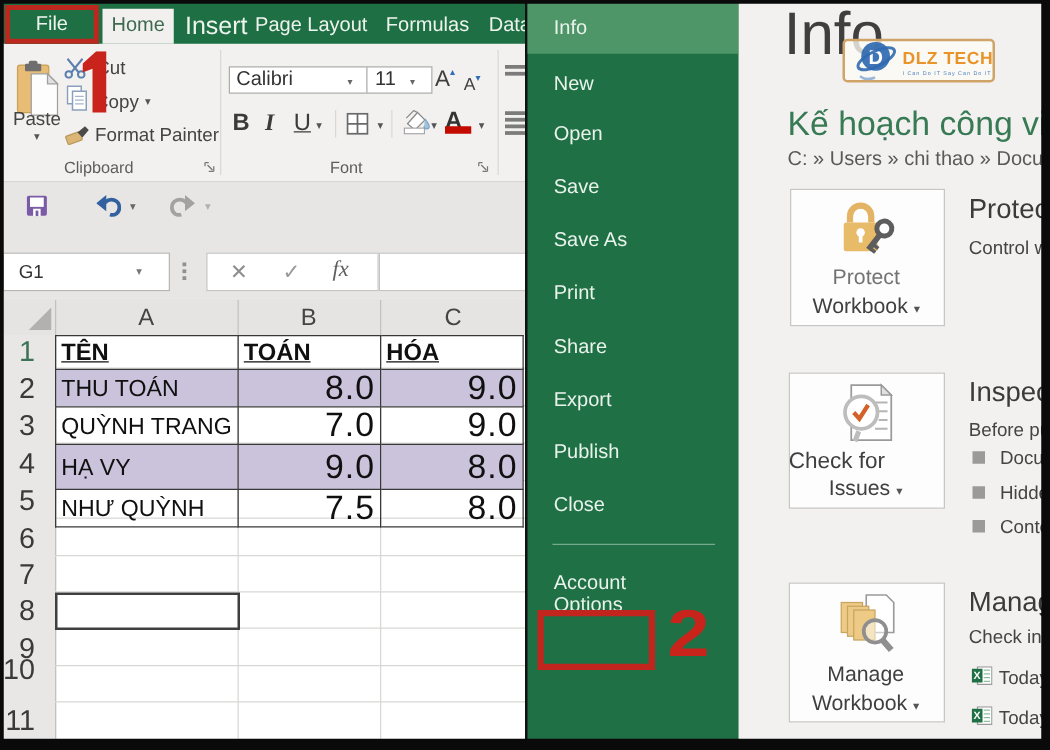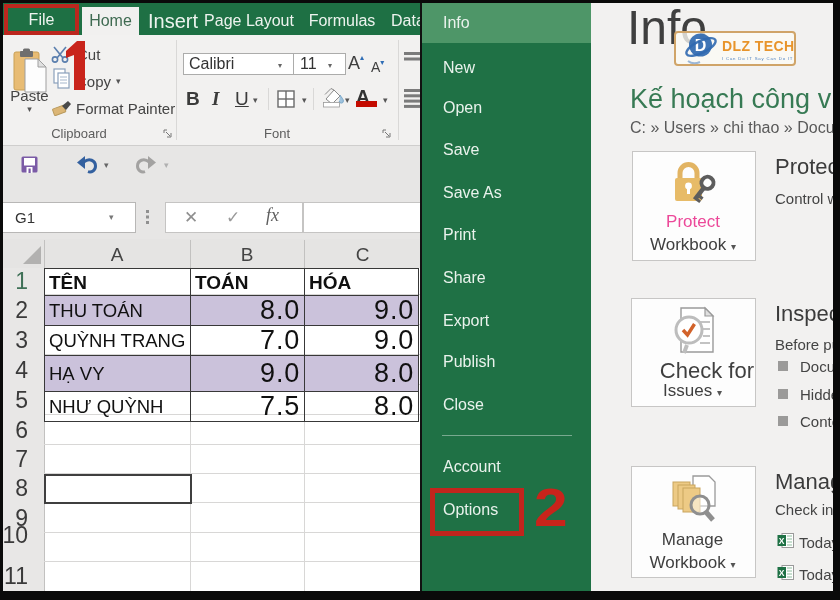--- a/index.html
+++ b/index.html
@@ -4,21 +4,21 @@
 <style>
   html,body{margin:0;padding:0;}
   #stage{position:relative;width:840px;height:600px;overflow:hidden;background:#fff;
     font-family:"Liberation Sans",sans-serif;}
   .abs{position:absolute;}
   .rn{left:0;width:28px;text-align:right;color:#3a3a3a;font-size:23px;}
   .gh{left:44px;width:377px;height:1px;background:#d8d7d6;}
   #tbl td{border:1px solid #383838;padding:0;color:#101010;font-size:18.5px;line-height:25px;vertical-align:middle;overflow:hidden;white-space:nowrap;}
   #tbl td.cn{padding-left:4px;text-align:left;}
   #tbl td.cv{padding-right:4px;text-align:right;font-size:27px;letter-spacing:0.8px;}
-  #tbl td.b{font-weight:bold;font-size:19px;}
+  #tbl td.b{font-weight:bold;font-size:19px;text-decoration:underline;}
   #tbl tr.pu td{background:#cbc2db;}
   .sbi{left:443px;color:#e9f2ec;font-size:16px;}
   .hd{color:#3b3b3b;}
   .btn{position:absolute;background:#fdfdfd;border:1px solid #c7c6c5;text-align:center;color:#3f3f3f;font-size:16px;}
 </style>
 </head>
 <body>
 <div id="stage">
 
   <div class="abs" id="excel" style="left:0;top:0;width:421px;height:600px;background:#f2f1f0;"></div>
@@ -224,21 +224,21 @@
   <div class="abs sbi" style="top:99px;">Open</div>
   <div class="abs sbi" style="top:141px;">Save</div>
   <div class="abs sbi" style="top:184px;">Save As</div>
   <div class="abs sbi" style="top:226px;">Print</div>
   <div class="abs sbi" style="top:269px;">Share</div>
   <div class="abs sbi" style="top:312px;">Export</div>
   <div class="abs sbi" style="top:353px;">Publish</div>
   <div class="abs sbi" style="top:396px;">Close</div>
   <div class="abs" style="left:442px;top:435px;width:130px;height:1px;background:rgba(255,255,255,0.4);"></div>
   <div class="abs sbi" style="top:458px;">Account</div>
-  <div class="abs sbi" style="top:501px;">Options</div>
+  <div class="abs sbi" style="top:476px;">Options</div>
   <div class="abs" style="left:430px;top:488px;width:84px;height:38px;border:5px solid #c1251d;"></div>
   <div class="abs" style="left:534px;top:483px;color:#c9241b;font-size:53px;font-weight:bold;line-height:50px;transform:scaleX(1.14);transform-origin:0 0;">2</div>
 
   <div class="abs" id="infopage" style="left:591px;top:0;width:249px;height:600px;background:#f2f1f0;"></div>
   <div class="abs" style="left:627px;top:0px;color:#3f3f3f;font-size:48px;">Info</div>
 
   <div class="abs" style="left:674px;top:31px;width:118px;height:31px;background:rgba(253,251,245,0.78);border:2.5px solid #d0a468;border-radius:4px;"></div>
   <svg class="abs" style="left:683px;top:28px;" width="38" height="38" viewBox="0 0 38 38">
     <circle cx="17.5" cy="17" r="11.5" fill="#3069b0" opacity="0.92"></circle>
     <text x="17.5" y="23" font-size="16" font-weight="bold" fill="#fff" text-anchor="middle" font-family="Liberation Sans">D</text>
@@ -257,40 +257,40 @@
     <rect x="3" y="18" width="27" height="23" rx="2" fill="#e7bb68"></rect>
     <circle cx="16.5" cy="26" r="3.4" fill="#fff"></circle>
     <rect x="15" y="27" width="3" height="7" fill="#fff"></rect>
     <g transform="rotate(38 33 26)">
       <circle cx="33" cy="22" r="6" fill="none" stroke="#5d5d5d" stroke-width="4"></circle>
       <rect x="31" y="27" width="4.5" height="16" fill="#5d5d5d"></rect>
       <rect x="35" y="36" width="4" height="3" fill="#5d5d5d"></rect>
       <rect x="35" y="40" width="4" height="3" fill="#5d5d5d"></rect>
     </g>
   </svg>
-  <div class="abs" style="left:632px;top:212px;width:122px;text-align:center;color:#ec4899;font-size:17px;">Protect</div>
+  <div class="abs" style="left:632px;top:212px;width:122px;text-align:center;color:#737373;font-size:17px;">Protect</div>
   <div class="abs" style="left:632px;top:235px;width:122px;text-align:center;color:#3f3f3f;font-size:17px;">Workbook <span style="font-size:10px;color:#555;">▾</span></div>
   <div class="abs hd" style="left:775px;top:154px;font-size:22px;white-space:nowrap;">Protect Workbook</div>
   <div class="abs" style="left:775px;top:190px;color:#444;font-size:15px;white-space:nowrap;">Control what types of</div>
 
   <div class="btn" style="left:631px;top:298px;width:123px;height:107px;"></div>
   <svg class="abs" style="left:667px;top:306px;" width="52" height="52" viewBox="0 0 52 52">
     <path d="M14 2 h24 l8 8 v36 h-32 z" fill="#fff" stroke="#9a9a9a" stroke-width="1.4"></path>
     <path d="M38 2 l8 8 h-8 z" fill="#e0e0e0" stroke="#9a9a9a" stroke-width="1.2"></path>
     <g stroke="#b5b5b5" stroke-width="1.6">
         <line x1="33" y1="16" x2="43" y2="16"></line>
         <line x1="36" y1="23" x2="43" y2="23"></line>
         <line x1="36" y1="30" x2="43" y2="30"></line>
         <line x1="33" y1="37" x2="43" y2="37"></line>
       </g>
     <circle cx="22" cy="24" r="13" fill="#fff" stroke="#bdbdbd" stroke-width="3"></circle>
     <path d="M16 24 l4.5 5 l7 -11" fill="none" stroke="#d2622a" stroke-width="3.4"></path>
     <path d="M20 39 l-3 8" stroke="#bdbdbd" stroke-width="4"></path>
   </svg>
-  <div class="abs" style="left:631px;top:358px;width:123px;text-align:right;color:#3f3f3f;font-size:22px;">Check for</div>
+  <div class="abs" style="left:631px;top:358px;width:123px;text-align:left;color:#3f3f3f;font-size:18px;">Check for</div>
   <div class="abs" style="left:631px;top:381px;width:123px;text-align:center;color:#3f3f3f;font-size:17px;">Issues <span style="font-size:10px;color:#555;">▾</span></div>
   <div class="abs hd" style="left:775px;top:301px;font-size:22px;white-space:nowrap;">Inspect Workbook</div>
   <div class="abs" style="left:775px;top:336px;color:#444;font-size:15px;white-space:nowrap;">Before publishing this</div>
   <div class="abs" style="left:778px;top:361px;width:10px;height:10px;background:#9b9a99;"></div>
   <div class="abs" style="left:800px;top:358px;color:#444;font-size:15px;white-space:nowrap;">Document pr</div>
   <div class="abs" style="left:778px;top:389px;width:10px;height:10px;background:#9b9a99;"></div>
   <div class="abs" style="left:800px;top:386px;color:#444;font-size:15px;white-space:nowrap;">Hidden rows</div>
   <div class="abs" style="left:778px;top:416px;width:10px;height:10px;background:#9b9a99;"></div>
   <div class="abs" style="left:800px;top:413px;color:#444;font-size:15px;white-space:nowrap;">Content that</div>
 

